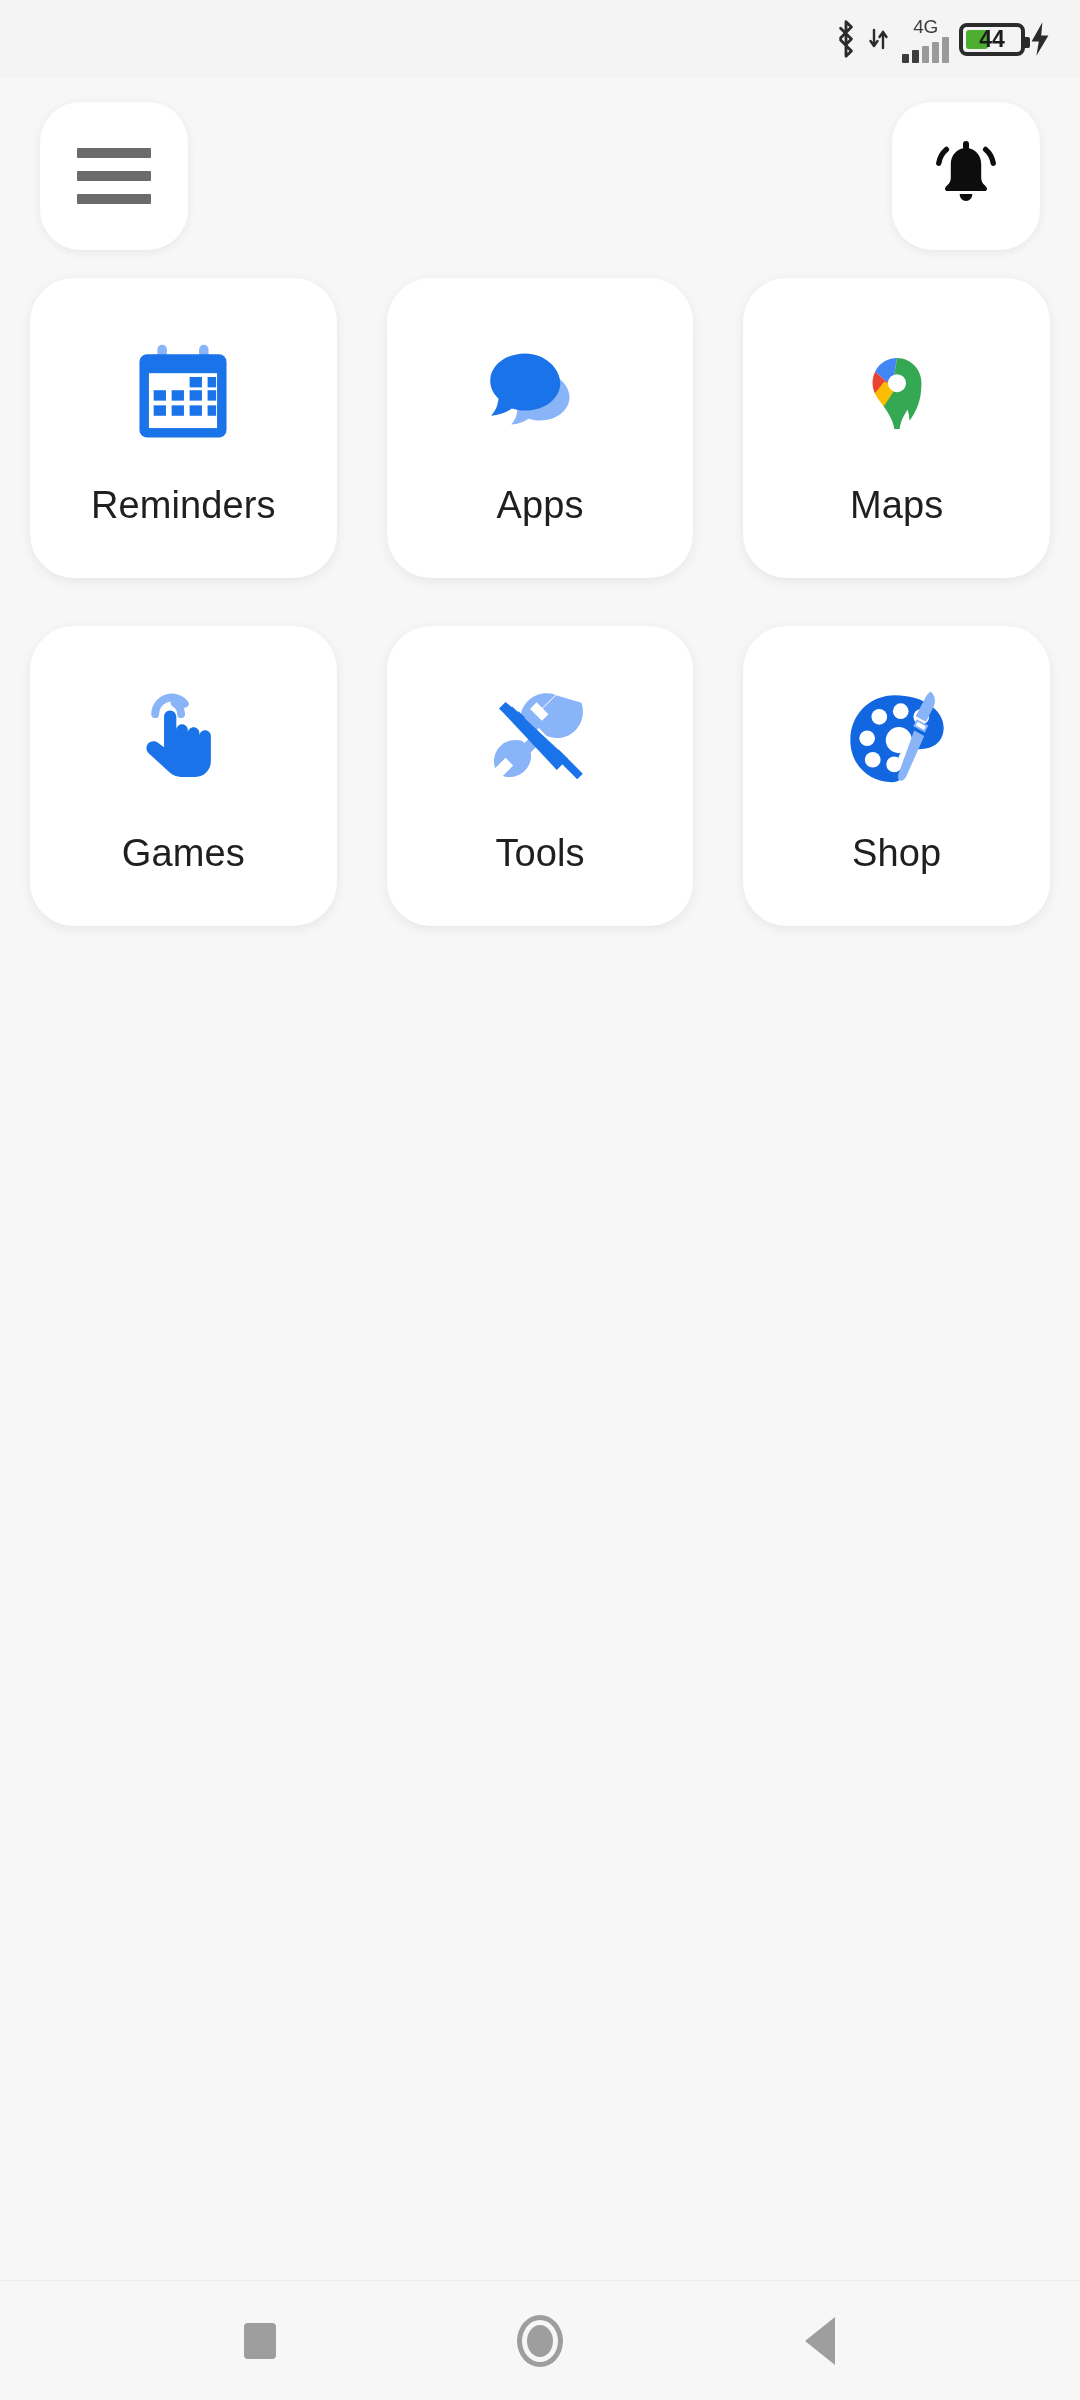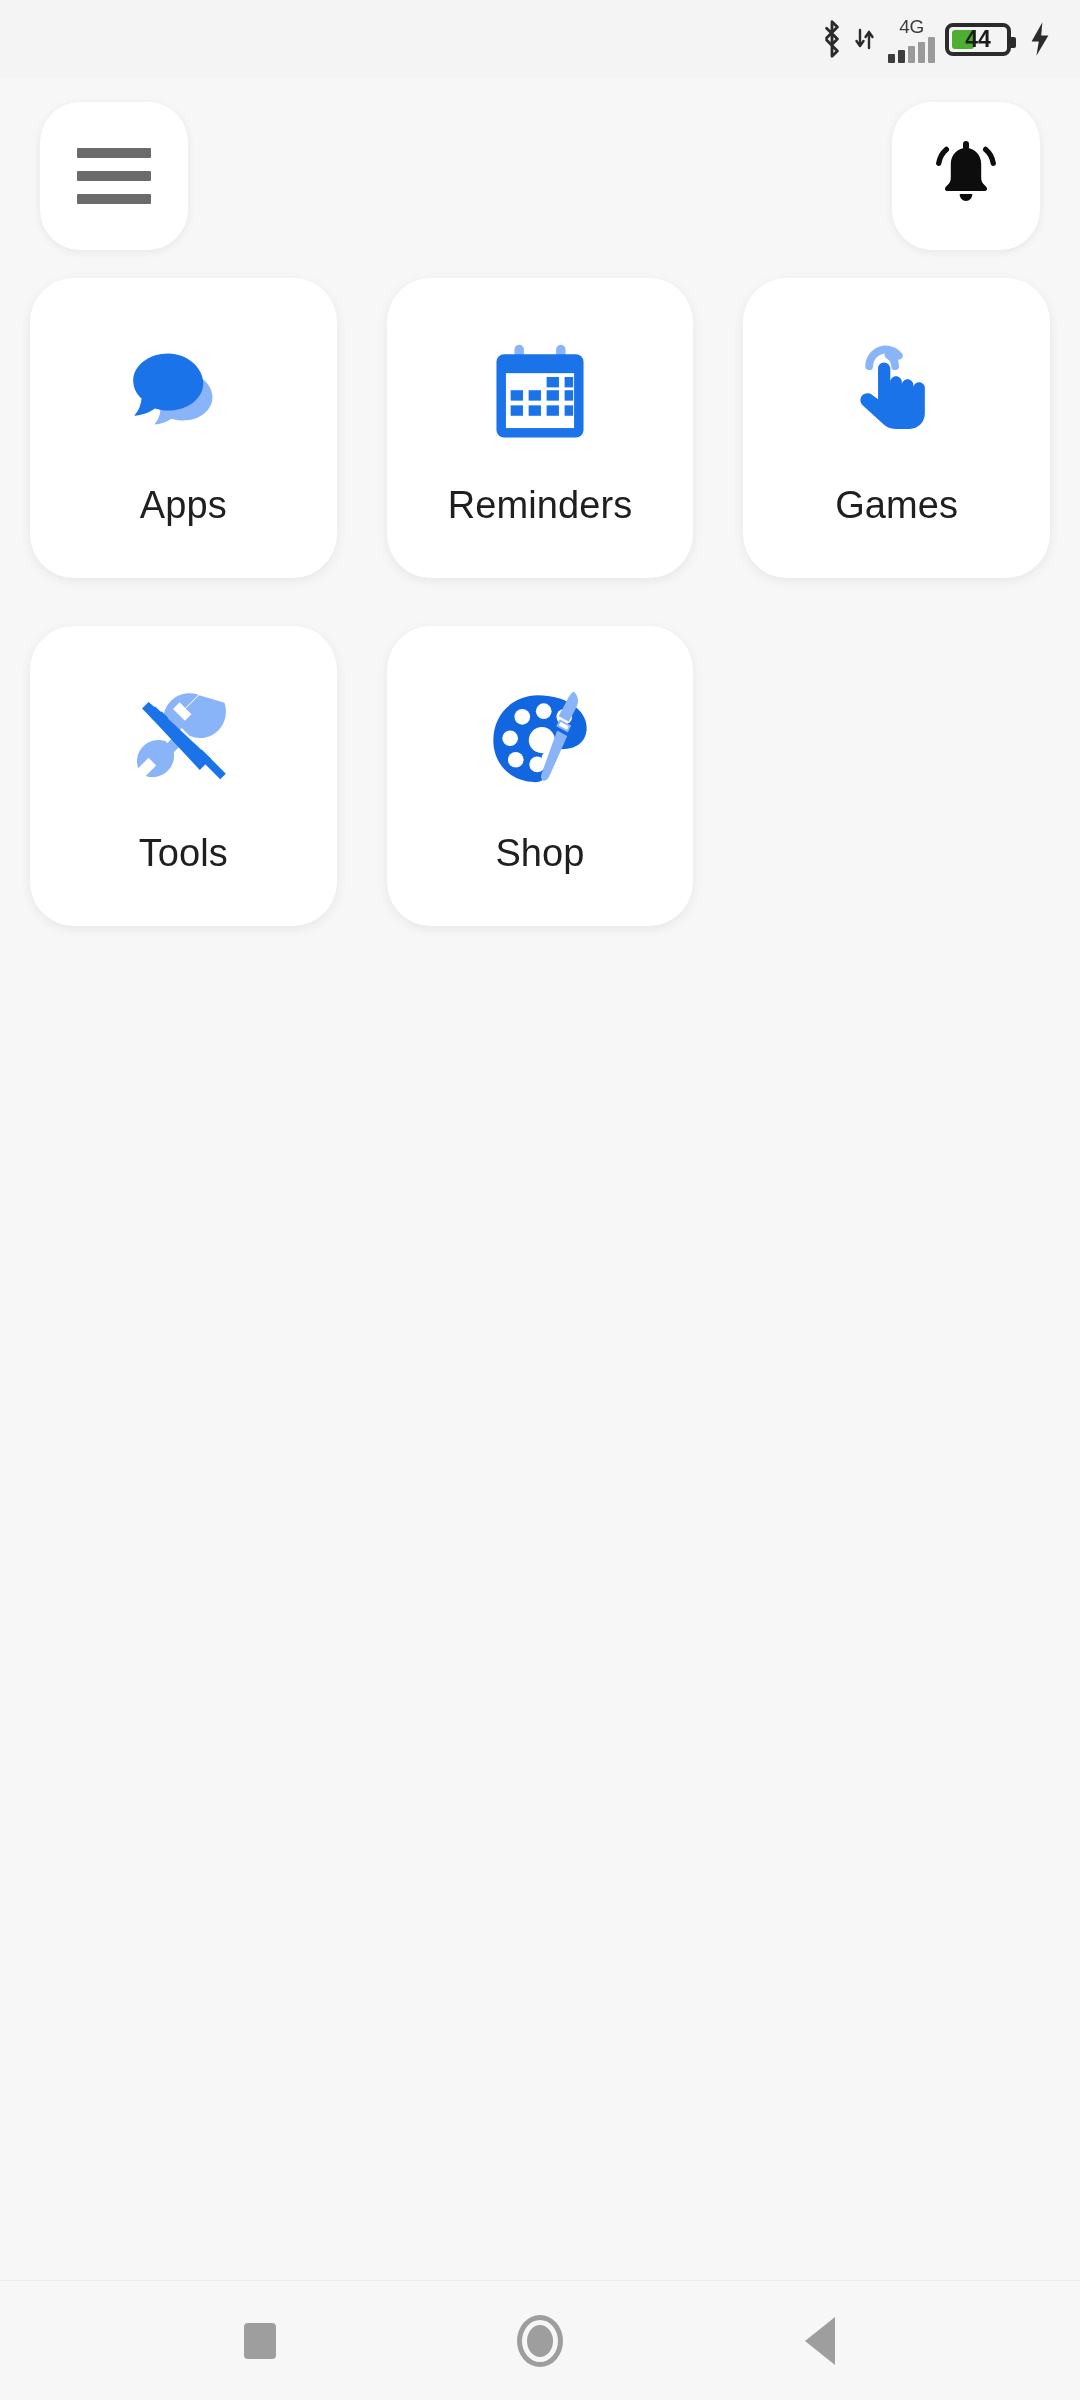--- a/index.html
+++ b/index.html
@@ -22,21 +22,21 @@
   .net-group { display:flex; flex-direction:column; align-items:center; justify-content:flex-end; height:48px; }
   .net-label { font-size:19px; color:#3d3d3d; line-height:1; margin-bottom:1px; letter-spacing:-0.3px; }
   .net-bars { display:flex; align-items:flex-end; gap:3px; height:26px; }
   .bar { width:7px; background:#9a9a9a; border-radius:1px; }
   .bar.b1 { height:9px; background:#3d3d3d; }
   .bar.b2 { height:13px; background:#3d3d3d; }
   .bar.b3 { height:17px; }
   .bar.b4 { height:21px; }
   .bar.b5 { height:26px; }
   .data-arrows { display:flex; align-items:flex-end; margin-right:1px; }
-  .battery-wrap { display:flex; align-items:center; gap:17px;justify-content:space-between; }
+  .battery-wrap { display:flex; align-items:center; gap:3px;justify-content:space-between; }
   .battery {
     position:relative; width:66px; height:33px;
     border:4px solid #2b2b2b; border-radius:8px;
     display:flex; align-items:center; padding:3px;
   }
   .battery::after {
     content:""; position:absolute; right:-9px; top:10px;
     width:5px; height:11px; background:#2b2b2b; border-radius:0 2px 2px 0;
   }
   .battery-fill { height:100%; background:#4caf2f; border-radius:3px; width:42%; }
@@ -165,30 +165,20 @@
           <rect x="22.1" y="3.2" width="3.8" height="5.6" rx="1.9" fill="#0d0d0d"></rect>
           <path d="M20 36.6 h8 c0 2.6-1.8 4.4-4 4.4 s-4-1.8-4-4.4 z" fill="#0d0d0d"></path>
           <path d="M11.6 8.5 c-2.6 2.2-4.3 5.3-4.8 8.7" fill="none" stroke="#0d0d0d" stroke-width="3.4" stroke-linecap="round"></path>
           <path d="M36.4 8.5 c2.6 2.2 4.3 5.3 4.8 8.7" fill="none" stroke="#0d0d0d" stroke-width="3.4" stroke-linecap="round"></path>
         </svg>
       </span>
     </div>
   </div>
 
   <div class="grid">
-
-    <div class="card">
-      <span class="card-icon">
-        <svg width="118" height="104" viewBox="0 0 64 56">
-          <path d="M32 16 c-9 0-16 5.6-16 12.6 0 3.1 1.4 6 3.7 8.2 -0.3 3.4-1.6 6-3.3 7.8 3.5-0.2 6.9-1.5 9.3-3.2 1.9 .6 4 1 6.3 1 9 0 16-5.6 16-12.6 S41 16 32 16 z" fill="#8ab4f8"></path>
-          <path d="M24 6 C13.5 6 5 12.5 5 20.8 c0 3.7 1.7 7.1 4.5 9.7 -0.4 4-1.9 7.2-4 9.3 4.2-0.2 8.3-1.8 11.2-3.9 2.2 .7 4.7 1.1 7.3 1.1 10.5 0 19-6.5 19-14.8 S34.5 6 24 6 z" fill="#1a73e8"></path>
-        </svg>
-      </span>
-      <span class="card-label">Apps</span>
-    </div>
 
     <div class="card">
       <span class="card-icon">
         <svg width="106" height="106" viewBox="0 0 56 56">
           <rect x="14.5" y="2" width="5" height="13" rx="2.5" fill="#8ab4f8"></rect>
           <rect x="36.5" y="2" width="5" height="13" rx="2.5" fill="#8ab4f8"></rect>
           <rect x="5" y="7" width="46" height="44" rx="4" fill="#1a73e8"></rect>
           <rect x="10" y="17" width="36" height="29" fill="#ffffff"></rect>
           <rect x="12.5" y="26" width="6.5" height="5.5" fill="#1a73e8"></rect>
           <rect x="22" y="26" width="6.5" height="5.5" fill="#1a73e8"></rect>
@@ -198,20 +188,44 @@
           <rect x="41" y="26" width="4.5" height="5.5" fill="#1a73e8"></rect>
           <rect x="12.5" y="34" width="6.5" height="5.5" fill="#1a73e8"></rect>
           <rect x="22" y="34" width="6.5" height="5.5" fill="#1a73e8"></rect>
           <rect x="31.5" y="34" width="6.5" height="5.5" fill="#1a73e8"></rect>
           <rect x="41" y="34" width="4.5" height="5.5" fill="#1a73e8"></rect>
         </svg>
       </span>
       <span class="card-label">Reminders</span>
     </div>
 
+    <div class="card">
+      <span class="card-icon">
+        <svg width="118" height="104" viewBox="0 0 64 56">
+          <path d="M32 16 c-9 0-16 5.6-16 12.6 0 3.1 1.4 6 3.7 8.2 -0.3 3.4-1.6 6-3.3 7.8 3.5-0.2 6.9-1.5 9.3-3.2 1.9 .6 4 1 6.3 1 9 0 16-5.6 16-12.6 S41 16 32 16 z" fill="#8ab4f8"></path>
+          <path d="M24 6 C13.5 6 5 12.5 5 20.8 c0 3.7 1.7 7.1 4.5 9.7 -0.4 4-1.9 7.2-4 9.3 4.2-0.2 8.3-1.8 11.2-3.9 2.2 .7 4.7 1.1 7.3 1.1 10.5 0 19-6.5 19-14.8 S34.5 6 24 6 z" fill="#1a73e8"></path>
+        </svg>
+      </span>
+      <span class="card-label">Apps</span>
+    </div>
+
+    <div class="card">
+      <span class="card-icon">
+        <svg width="108" height="108" viewBox="0 0 60 60">
+          <rect x="2" y="2" width="56" height="56" rx="14" fill="#ffffff"></rect>
+          <path d="M30 10 c-5.4 0-10 3.1-12.2 7.6 l9.6 8.4 z" fill="#4285f4"></path>
+          <path d="M17.8 17.6 C16.9 19.5 16.4 21.6 16.4 23.8 c0 2.3 .5 4.1 1.3 5.8 l9.7-3.6 z" fill="#ea4335"></path>
+          <path d="M17.7 29.6 c1.2 2.6 3.1 4.8 4.9 7.3 l10-10.5 -9.7-3.2 z" fill="#fbbc04"></path>
+          <path d="M30 10 l-2.6 16 c4.4 5.6 9.5 11.2 9.5 18.5 l.2 .2 c3.8-5.3 6.5-10.9 6.5-20.9 0-7.6-6.1-13.8-13.6-13.8 z" fill="#34a853"></path>
+          <path d="M22.6 36.9 C25.6 41 28 45.2 28.5 49.5 h3 c.3-4.3 2.6-8.4 5.6-12.6 l-7.3-10.8 z" fill="#34a853"></path>
+          <circle cx="30" cy="24" r="5" fill="#ffffff"></circle>
+        </svg>
+      </span>
+      <span class="card-label">Maps</span>
+    </div>
 
     <div class="card">
       <span class="card-icon">
         <svg width="104" height="108" viewBox="0 0 56 58">
           <path d="M13 14 a9 9 0 0 1 16-5.6" fill="none" stroke="#8ab4f8" stroke-width="4.2" stroke-linecap="round"></path>
           <path d="M23.5 8 a7 7 0 0 1 3.5 6" fill="none" stroke="#8ab4f8" stroke-width="4.2" stroke-linecap="round"></path>
           <path d="M21 12 c-1.8 0-3.2 1.5-3.2 3.3 v16.5 l-3.3-2.4 c-1.8-1.3-4.2-1-5.5 .7 -1.1 1.5-.9 3.6 .5 4.9 l11.2 10.3 c1.7 1.6 4 2.5 6.3 2.5 h7.7 c4.6 0 8.3-3.7 8.3-8.3 V25.8 c0-1.7-1.4-3.1-3.1-3.1 -1.7 0-3.1 1.4-3.1 3.1 v-1.6 c0-1.7-1.4-3.1-3.1-3.1 -1.7 0-3.1 1.4-3.1 3.1 v-1.6 c0-1.7-1.4-3.1-3.1-3.1 -1.7 0-3.1 1.4-3.1 3.1 V15.3 C24.3 13.5 22.8 12 21 12 z" fill="#1a73e8"></path>
         </svg>
       </span>
       <span class="card-label">Games</span>

